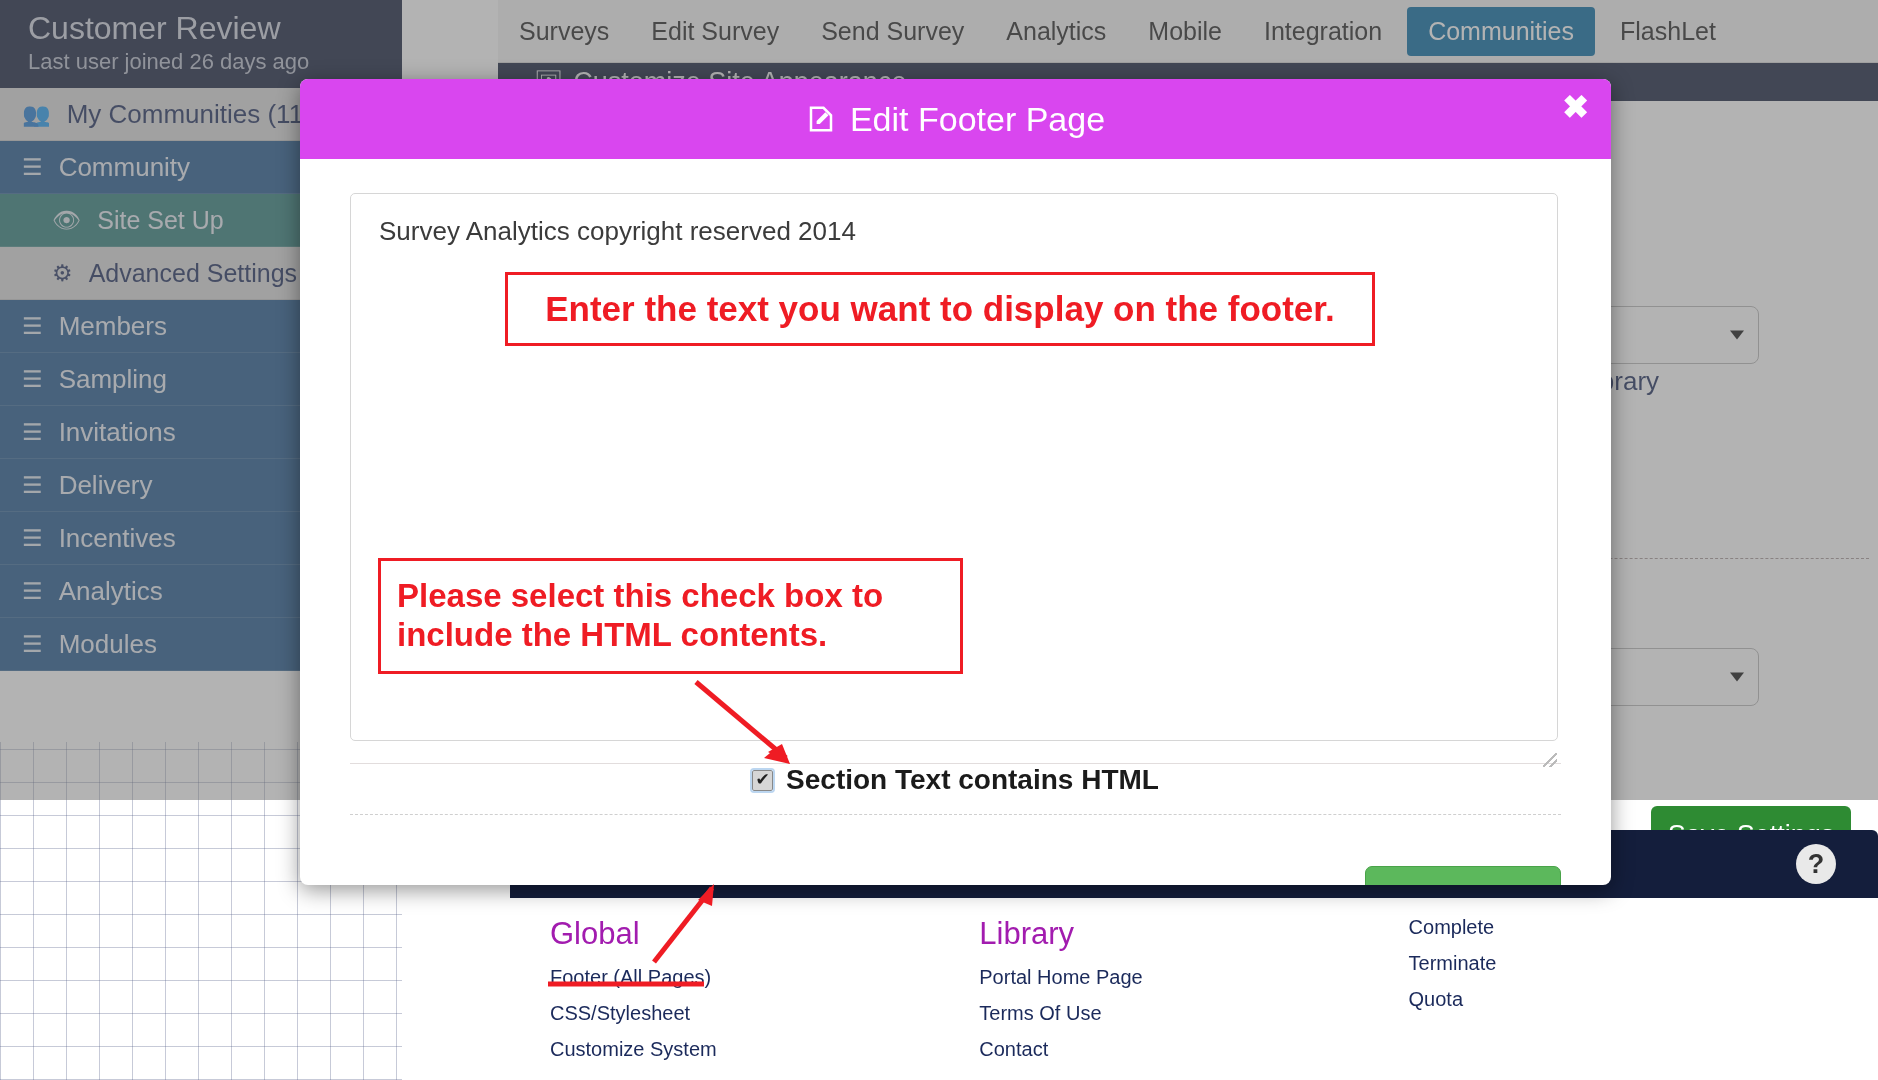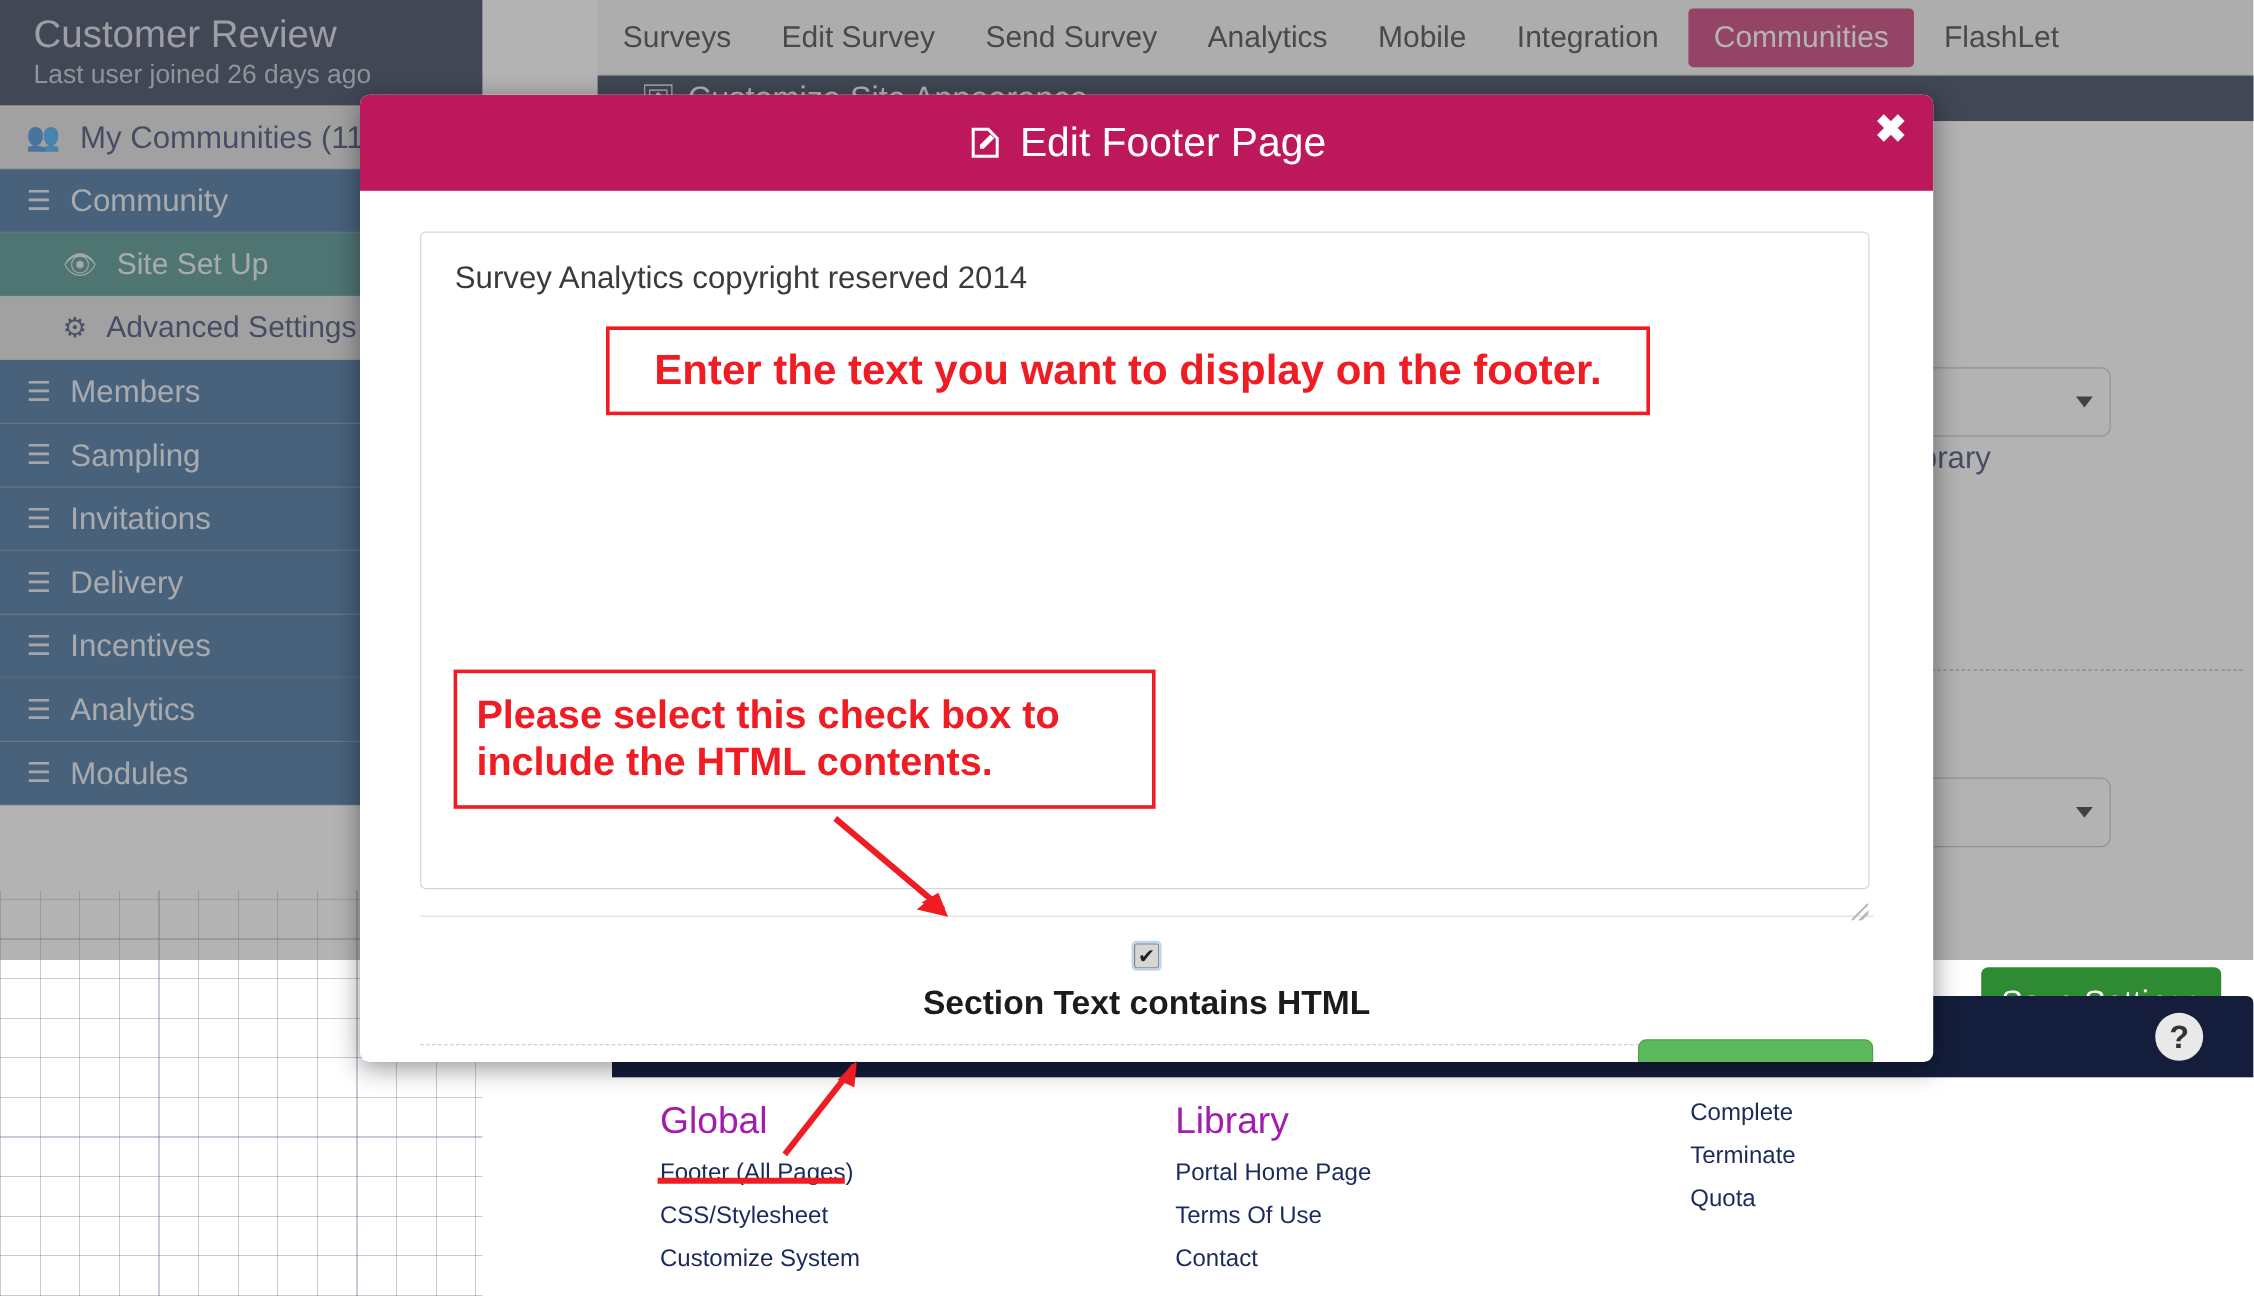--- a/index.html
+++ b/index.html
@@ -18,21 +18,21 @@
   .topnav {
     position: absolute; left: 498px; top: 0; width: 1380px; height: 63px;
     background: #f3f3f3; border-bottom: 1px solid #d8d8d8;
     display: flex; align-items: center;
   }
   .topnav .tab {
     padding: 12px 21px; font-size: 25px; color: #222;
     line-height: 1; white-space: nowrap;
   }
   .topnav .tab.active {
-    background: #be185d; color: #ffffff; border-radius: 4px;
+    background: #0369a1; color: #ffffff; border-radius: 4px;
     margin: 0 4px;
   }
 
   
   .page-header {
     position: absolute; left: 498px; top: 63px; width: 1380px; height: 38px;
     background: #141e3c; color: #ffffff;
     font-size: 27px; display: flex; align-items: center;
     padding-left: 36px; gap: 10px; overflow: hidden;
   }
@@ -126,21 +126,21 @@
   .dim { position: absolute; inset: 0; background: rgba(110,110,110,.52); }
 
   
   .modal {
     position: absolute; left: 300px; top: 79px; width: 1311px; height: 806px;
     background: #ffffff; border-radius: 8px;
     box-shadow: 0 5px 22px rgba(0,0,0,.42);
     overflow: hidden;
   }
   .modal-head {
-    height: 80px; background: #be185d; color: #ffffff;
+    height: 80px; background: #d946ef; color: #ffffff;
     display: flex; align-items: center; justify-content: center;
     position: relative;
   }
   .modal-title { font-size: 34px; display: flex; align-items: center; gap: 14px; }
   .modal-title .pencil svg { display: block; }
   .modal-close {
     position: absolute; right: 22px; top: 12px;
     font-size: 32px; font-weight: bold; color: #ffffff;
     background: none; border: none; cursor: pointer; line-height: 1;
     font-family: inherit;
@@ -153,22 +153,22 @@
     position: relative; resize: none; font-family: inherit; outline: none;
     overflow: hidden;
   }
   .resize-grip {
     position: absolute; right: 3px; bottom: 3px; width: 14px; height: 14px;
     background:
       linear-gradient(135deg, transparent 0 45%, #bbb 45% 55%, transparent 55% 70%, #bbb 70% 80%, transparent 80%);
   }
   .checkbox-row {
     margin-top: 22px; border-top: 1px solid #e2dddd;
-    padding-top: 22px; display: flex; align-items: center;
-    justify-content: center; gap: 13px; flex-direction: column;
+    display: flex; align-items: center;
+    justify-content: center; gap: 13px;
   }
   .cb {
     width: 21px; height: 21px; border: 1px solid #888; border-radius: 2px;
     background: #d6d6d6; position: relative; outline: 2px solid #bcd6f0;
     outline-offset: 0px; cursor: pointer; flex: 0 0 auto;
   }
   .cb::after {
     content: "✔"; position: absolute; left: 50%; top: 50%;
     transform: translate(-50%,-52%); font-size: 17px; color: #222; line-height: 1;
   }

